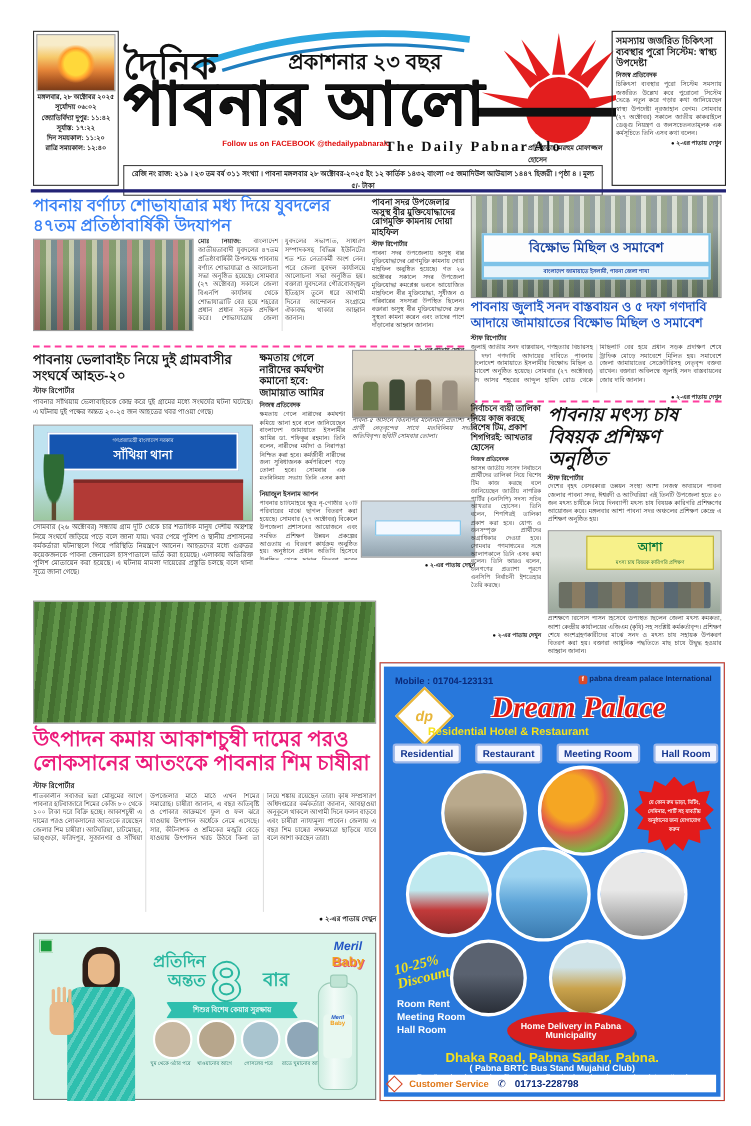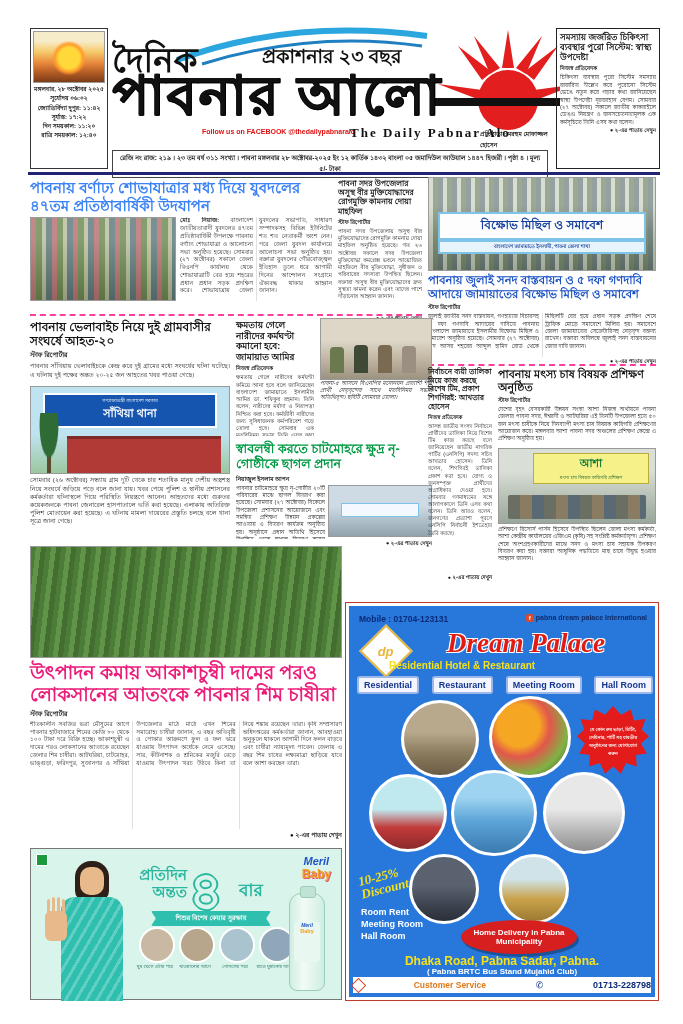--- a/index.html
+++ b/index.html
@@ -174,38 +174,37 @@
     <div class="photo ph-men" style="width:100%;height:62px;">
       <div class="abs" style="left:8%;bottom:6px;width:14px;height:26px;background:#6b7a4e;border-radius:4px 4px 0 0;"></div>
       <div class="abs" style="left:30%;bottom:6px;width:14px;height:28px;background:#3e4a36;border-radius:4px 4px 0 0;"></div>
       <div class="abs" style="left:52%;bottom:6px;width:14px;height:28px;background:#7a6a52;border-radius:4px 4px 0 0;"></div>
       <div class="abs" style="left:74%;bottom:6px;width:14px;height:27px;background:#9a8f80;border-radius:4px 4px 0 0;"></div>
     </div>
     <div class="cap">পাবনা-৫ আসনে বিএনপির মনোনয়ন প্রত্যাশী শীর্ষ প্রার্থী নেতৃবৃন্দের সাথে মতবিনিময় সভায় অতিথিবৃন্দ। ছবিটি সোমবার তোলা।</div>
   </div>
 
   <div class="abs" style="left:236px;top:442px;width:196px;height:100px;">
-    <div class="hl greenhl" style="font-size:12.5px;">স্বাবলম্বী করতে চাটমোহরে ক্ষুদ্র নৃ-গোষ্ঠীকে ছাগল প্রদান</div>
     <div class="byline" style="font-size:5.8px;">নিয়াজুল ইসলাম আপন</div>
     <div class="photo ph-goat" style="float:right;width:104px;height:52px;margin:0 0 2px 3px;">
       <div class="abs" style="left:12%;right:12%;top:34%;height:12px;background:#f4f9ff;border:1px solid #7ec3e8;"></div>
     </div>
     <div class="bt" style="font-size:5.6px;height:54px;overflow:hidden;">পাবনার চাটমোহরে ক্ষুদ্র নৃ-গোষ্ঠীর ২০টি পরিবারের মাঝে ছাগল বিতরণ করা হয়েছে। সোমবার (২৭ অক্টোবর) বিকেলে উপজেলা প্রশাসনের আয়োজনে এবং সমন্বিত প্রশিক্ষণ উন্নয়ন প্রকল্পের আওতায় এ বিতরণ কার্যক্রম অনুষ্ঠিত হয়। অনুষ্ঠানে প্রধান অতিথি হিসেবে উপস্থিত থেকে ছাগল বিতরণ করেন উপজেলা নির্বাহী কর্মকর্তা। এ সময় উপজেলা প্রাণিসম্পদ কর্মকর্তাসহ সংশ্লিষ্ট দপ্তরের কর্মকর্তারা উপস্থিত ছিলেন। প্রধান অতিথি বলেন, সমাজের পিছিয়ে পড়া ক্ষুদ্র নৃ-গোষ্ঠীকে স্বাবলম্বী করে গড়ে তোলাই সরকারের লক্ষ্য। আরও বেশি পরিবারকে এ কর্মসূচির আওতায় আনা হবে।</div>
     <div class="more" style="font-size:5.4px;clear:both;">● ২-এর পাতায় দেখুন</div>
   </div>
 
   <div class="abs" style="left:428px;top:368px;width:64px;height:228px;">
     <div class="hl" style="font-size:7.4px;">নির্বাচনে ব্যয়ী তালিকা নিয়ে কাজ করছে বিশেষ টিম, প্রকাশ শিগগিরই: আখতার হোসেন</div>
     <div class="byline" style="font-size:5.2px;">নিজস্ব প্রতিবেদক</div>
     <div class="bt" style="font-size:5.4px;height:150px;overflow:hidden;">আসন্ন জাতীয় সংসদ নির্বাচনে প্রার্থীদের তালিকা নিয়ে বিশেষ টিম কাজ করছে বলে জানিয়েছেন জাতীয় নাগরিক পার্টির (এনসিপি) সদস্য সচিব আখতার হোসেন। তিনি বলেন, শিগগিরই তালিকা প্রকাশ করা হবে। যোগ্য ও জনসম্পৃক্ত প্রার্থীদের অগ্রাধিকার দেওয়া হবে। সোমবার গণমাধ্যমের সঙ্গে আলাপকালে তিনি এসব কথা বলেন। তিনি আরও বলেন, জনগণের প্রত্যাশা পূরণে এনসিপি নির্বাচনী ইশতেহার তৈরি করছে।</div>
     <div class="more" style="font-size:5.2px;">● ২-এর পাতায় দেখুন</div>
   </div>
 
   <div class="abs" style="left:498px;top:368px;width:158px;height:228px;">
-    <div class="hl" style="font-size:11px;">পাবনায় মৎস্য চাষ বিষয়ক প্রশিক্ষণ অনুষ্ঠিত</div>
+    <div class="hl" style="font-size:17px;font-style:italic;">পাবনায় মৎস্য চাষ বিষয়ক প্রশিক্ষণ অনুষ্ঠিত</div>
     <div class="byline" style="font-size:5.6px;">স্টাফ রিপোর্টার</div>
     <div class="bt" style="font-size:5.6px;height:40px;overflow:hidden;">দেশের বৃহৎ বেসরকারী উন্নয়ন সংস্থা আশা নিজস্ব অর্থায়নে পাবনা জেলার পাবনা সদর, ঈশ্বরদী ও আটঘরিয়া এই তিনটি উপজেলা হতে ৫০ জন মৎস্য চাষীকে নিয়ে দিনব্যাপী মৎস্য চাষ বিষয়ক কারিগরি প্রশিক্ষণের আয়োজন করে। মঙ্গলবার আশা পাবনা সদর অঞ্চলের প্রশিক্ষণ কেন্দ্রে এ প্রশিক্ষণ অনুষ্ঠিত হয়।</div>
     <div class="photo ph-fish" style="width:100%;height:76px;margin:2px 0;">
       <div class="abs" style="left:22%;right:4%;top:4px;background:#f7f18a;border:1px solid #b9ae3a;text-align:center;padding:1px 0;">
         <div style="font-size:11px;font-weight:bold;color:#0c7a38;">আশা</div>
         <div style="font-size:4.6px;color:#0c5a2c;">মৎস্য চাষ বিষয়ক কারিগরি প্রশিক্ষণ</div>
       </div>
       <div class="abs" style="left:6%;bottom:4px;width:88%;height:24px;background:repeating-linear-gradient(90deg,#6b6f63 0 12px,#8a7c62 12px 24px,#5a6a74 24px 36px);border-radius:2px;"></div>
     </div>
     <div class="bt" style="font-size:5.6px;height:62px;overflow:hidden;">প্রশিক্ষণে রিসোর্স পার্সন হিসেবে উপস্থিত ছিলেন জেলা মৎস্য কর্মকর্তা, আশা কেন্দ্রীয় কার্যালয়ের এজিএম (কৃষি) সহ সংশ্লিষ্ট কর্মকর্তাবৃন্দ। প্রশিক্ষণ শেষে অংশগ্রহণকারীদের মাঝে সনদ ও মৎস্য চাষ সহায়ক উপকরণ বিতরণ করা হয়। বক্তারা আধুনিক পদ্ধতিতে মাছ চাষে উদ্বুদ্ধ হওয়ার আহ্বান জানান।</div>
@@ -298,21 +297,21 @@
     <div class="abs" style="left:12px;top:300px;font-size:9px;font-weight:bold;color:#fff;line-height:1.35;">
       <div>Room Rent</div>
       <div>Meeting Room</div>
       <div>Hall Room</div>
     </div>
     <div class="abs" style="left:0;top:348px;width:100%;text-align:center;font-size:12px;font-weight:bold;color:#f5e11a;">Dhaka Road, Pabna Sadar, Pabna.</div>
     <div class="abs" style="left:112px;top:314px;width:116px;background:#d81f1f;border-radius:50%;color:#fff;
          font-size:8px;font-weight:bold;text-align:center;padding:8px 6px;box-sizing:border-box;box-shadow:2px 3px 0 rgba(0,0,0,.3);">Home Delivery in Pabna Municipality</div>
     <div class="abs" style="left:0;top:361px;width:100%;text-align:center;font-size:8px;font-weight:bold;color:#fff;">( Pabna BRTC Bus Stand Mujahid Club)</div>
     <div class="abs" style="left:0;top:370px;width:100%;text-align:center;font-size:6.4px;color:#fff;">E-mail : pabnadreampalace@gmail.com, Facebook : pabna dream palace International</div>
-    <div class="abs" style="left:4px;bottom:4px;right:4px;height:16px;background:#fff;display:flex;align-items:center;justify-content:space-between;gap:8px;">
+    <div class="abs" style="left:4px;bottom:4px;right:4px;height:16px;background:#fff;display:flex;align-items:center;justify-content:flex-start;gap:8px;">
       <span style="display:inline-block;width:9px;height:9px;border:1.5px solid #d84a2b;transform:rotate(45deg);"></span>
       <span style="font-size:8.5px;font-weight:bold;color:#e07818;">Customer Service</span>
       <span style="color:#0b2a7a;font-size:9px;">✆</span>
       <span style="font-size:9px;font-weight:bold;color:#0b2a7a;">01713-228798</span>
     </div>
   </div>
 
 </div>
 
 </body></html>

